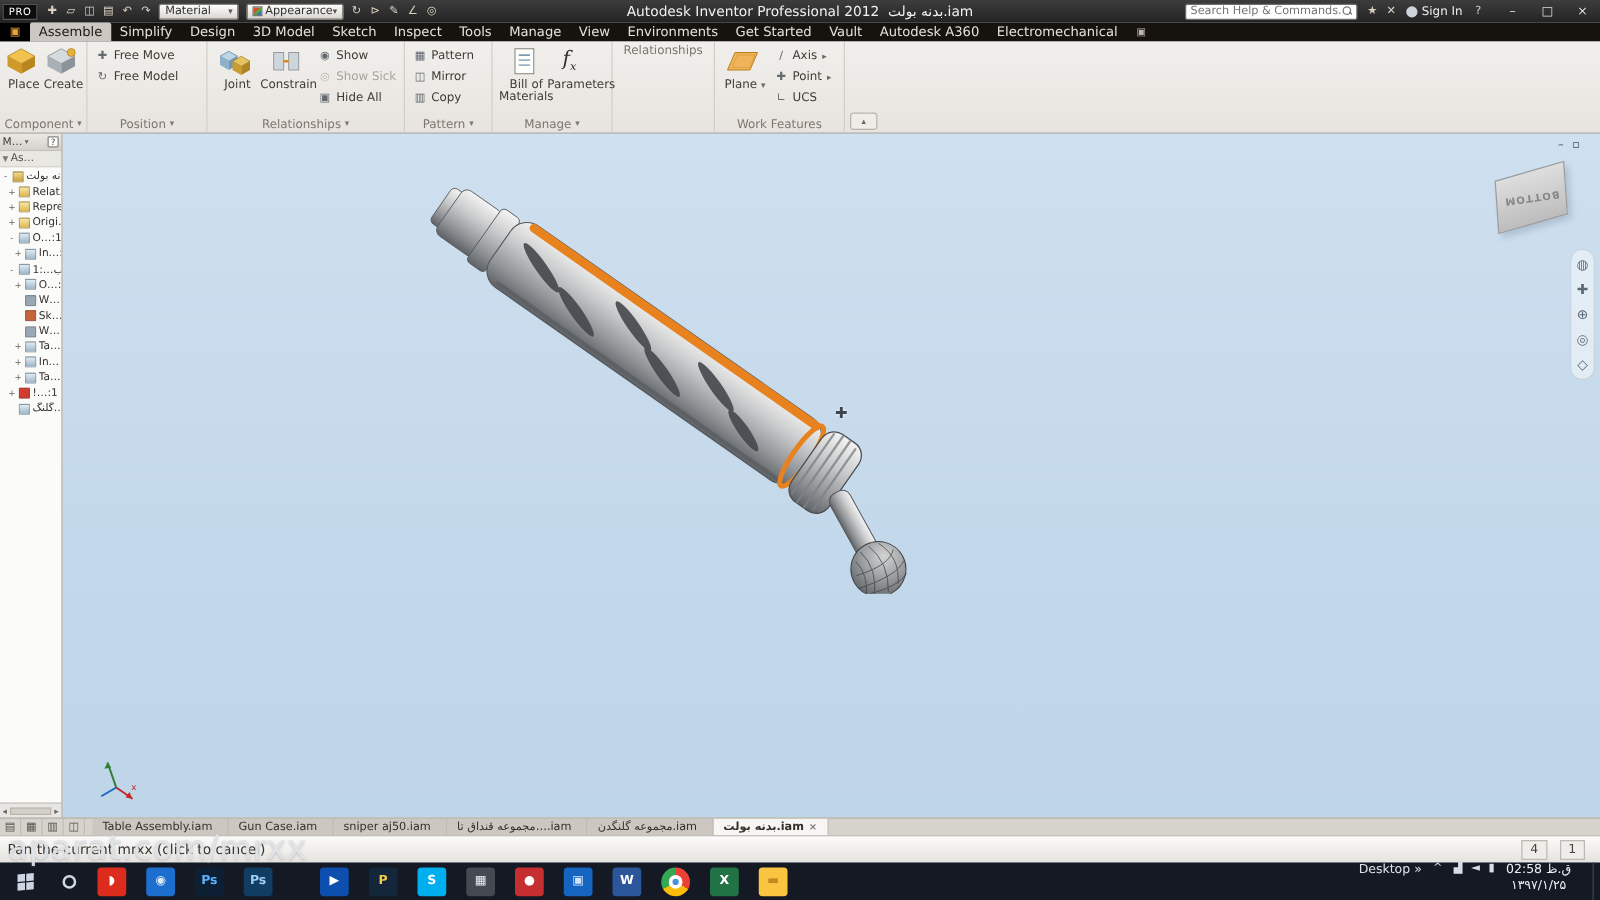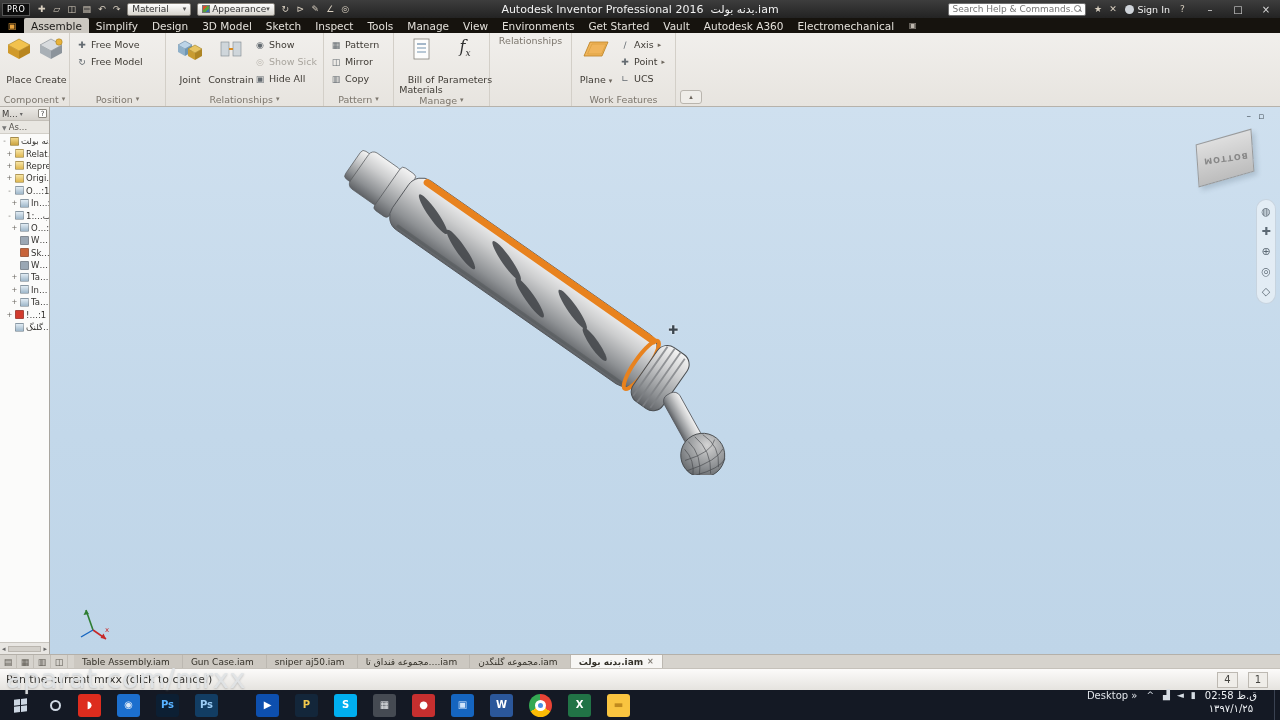--- a/index.html
+++ b/index.html
@@ -34,21 +34,21 @@
   .tabextra{margin-left:8px;display:flex;align-items:center;font-size:8px;color:#bdb7ae}
 
   
   .ribbon{position:absolute;top:33px;left:0;right:0;height:74px;background:linear-gradient(#f1efec,#e7e4df);border-bottom:1px solid #b6b2ab;display:flex;z-index:19}
   .panel{display:flex;flex-direction:column;border-right:1px solid #d3cfc8;flex:none}
   .pbody{flex:1;display:flex;align-items:flex-start;padding:3px 4px 0;gap:1px}
   .plabel{height:14px;display:flex;align-items:center;justify-content:center;gap:3px;font-size:9.5px;color:#7c766d;white-space:nowrap}
   .plabel .parr{font-size:7px}
   .bbtn{width:46px;display:flex;flex-direction:column;align-items:center;font-size:9.5px;color:#3f3b35;text-align:center;line-height:1.05}
   .bbtn.narrow{width:40px}
-  .bico{width:30px;height:26px;display:flex;align-items:center;justify-content:center;margin-bottom:13px}
+  .bico{width:30px;height:26px;display:flex;align-items:center;justify-content:flex-start;margin-bottom:1px}
   .bico svg{width:26px;height:24px}
   .dd{font-size:7px;color:#6d675e}
   .scol{display:flex;flex-direction:column;justify-content:flex-start}
   .sbtn{display:flex;align-items:center;gap:3px;height:17px;font-size:9.5px;color:#3f3b35;padding:0 2px;white-space:nowrap}
   .sico{width:12px;text-align:center;font-size:9px;color:#636a70;flex:none}
   .sbtn .dd{margin-left:1px}
   .disabled{color:#a9a59e}
   .disabled .sico{color:#bcb8b1}
   .fx{font-style:italic;font-family:"DejaVu Serif",serif;font-size:16px;color:#2f2f2f}
   .collapsebtn{align-self:flex-end;margin:auto 0 2px 4px;width:22px;height:14px;border:1px solid #b9b5ae;border-radius:3px;background:#efede9;display:flex;align-items:center;justify-content:center;font-size:7px;color:#6d675e}
@@ -147,21 +147,21 @@
   </div>
   <div class="qrow" data-name="title-extra-tools">
 
   <span class="qico" data-name="update-icon">↻</span>
       <span class="qico" data-name="select-icon">⊳</span>
       <span class="qico" data-name="sketch-icon">✎</span>
       <span class="qico" data-name="measure-icon">∠</span>
       <span class="qico" data-name="appearance-adjust-icon">◎</span>
     </div>
   <div class="tb-title" data-name="window-title">
-    <span>Autodesk Inventor Professional 2016</span>&nbsp;&nbsp;<span>بدنه بولت.iam</span>
+    <span>Autodesk Inventor Professional 2012</span>&nbsp;&nbsp;<span>بدنه بولت.iam</span>
   </div>
   <div class="tb-right">
     <div class="searchbox" data-name="help-search-box">
       <input data-name="search-input" placeholder="Search Help &amp; Commands..." style="">
       <span class="mag" data-name="search-icon"></span>
     </div>
     <div class="qrow">
 
     <span class="qico" data-name="favorites-icon">★</span>
         <span class="qico" data-name="exchange-icon">✕</span>

